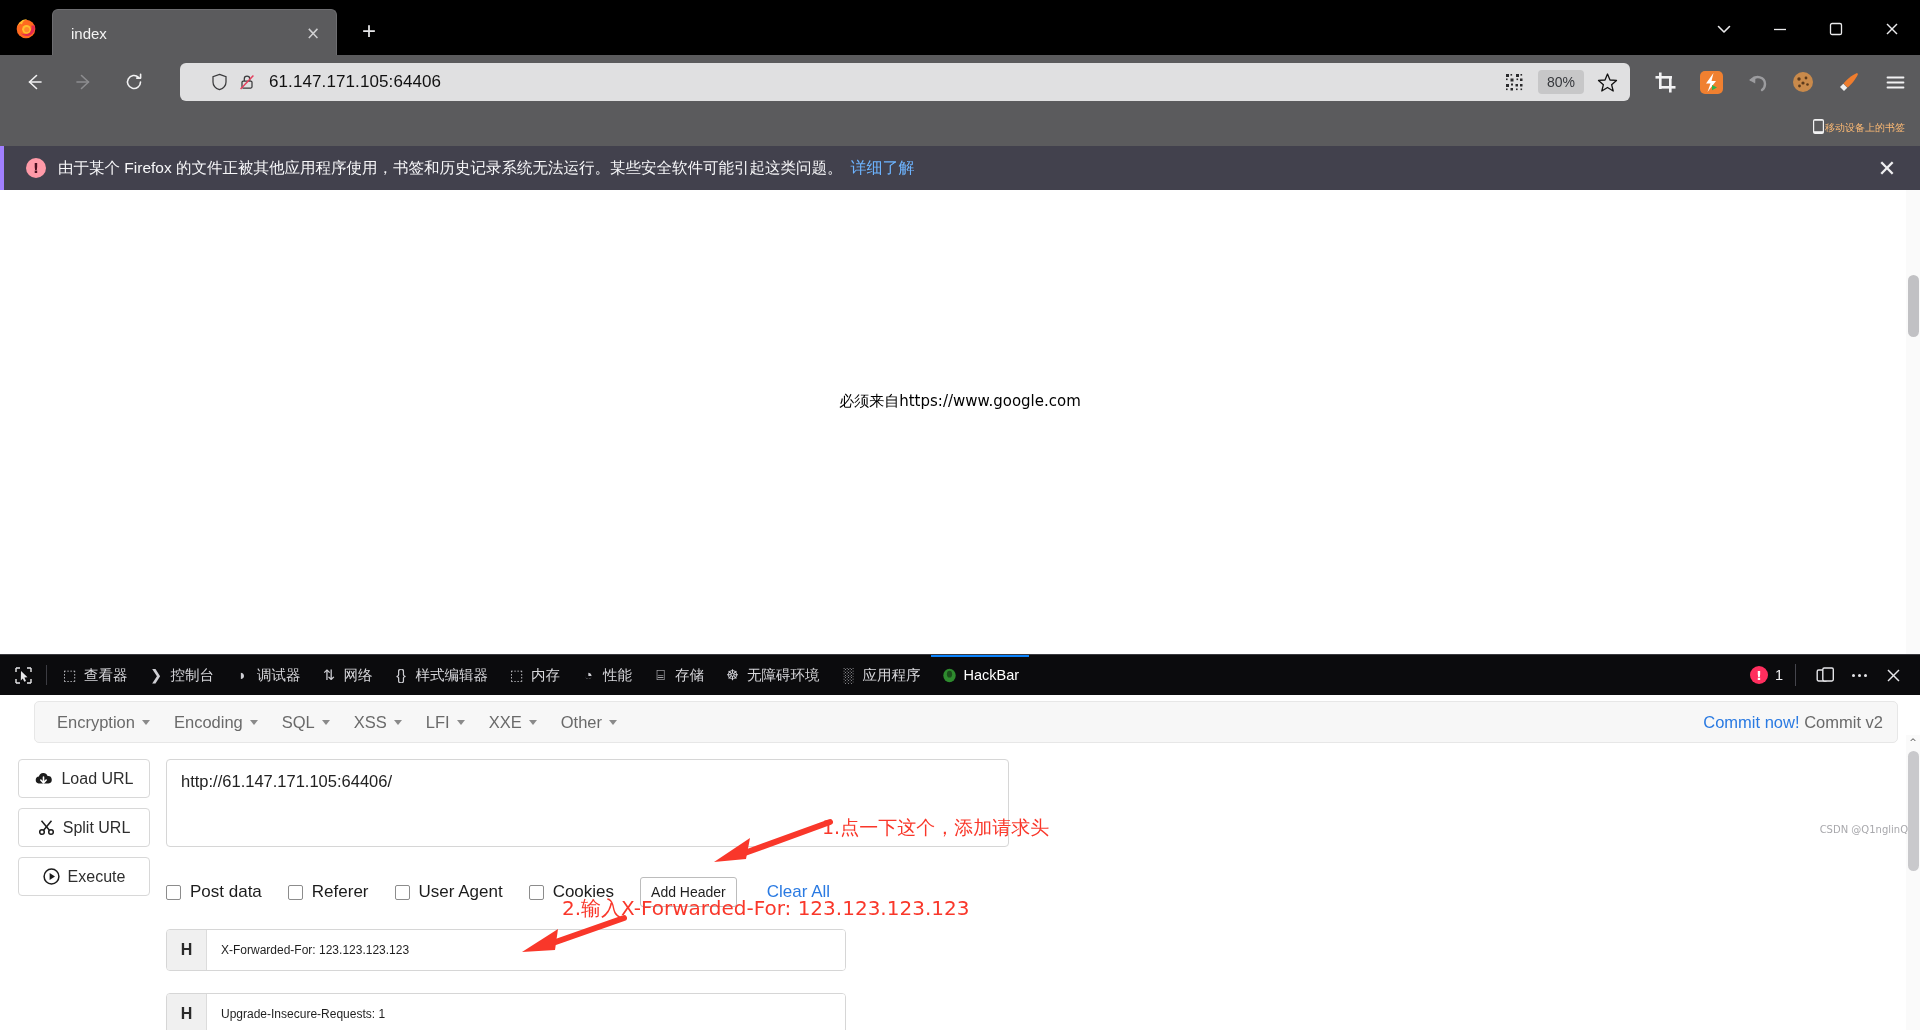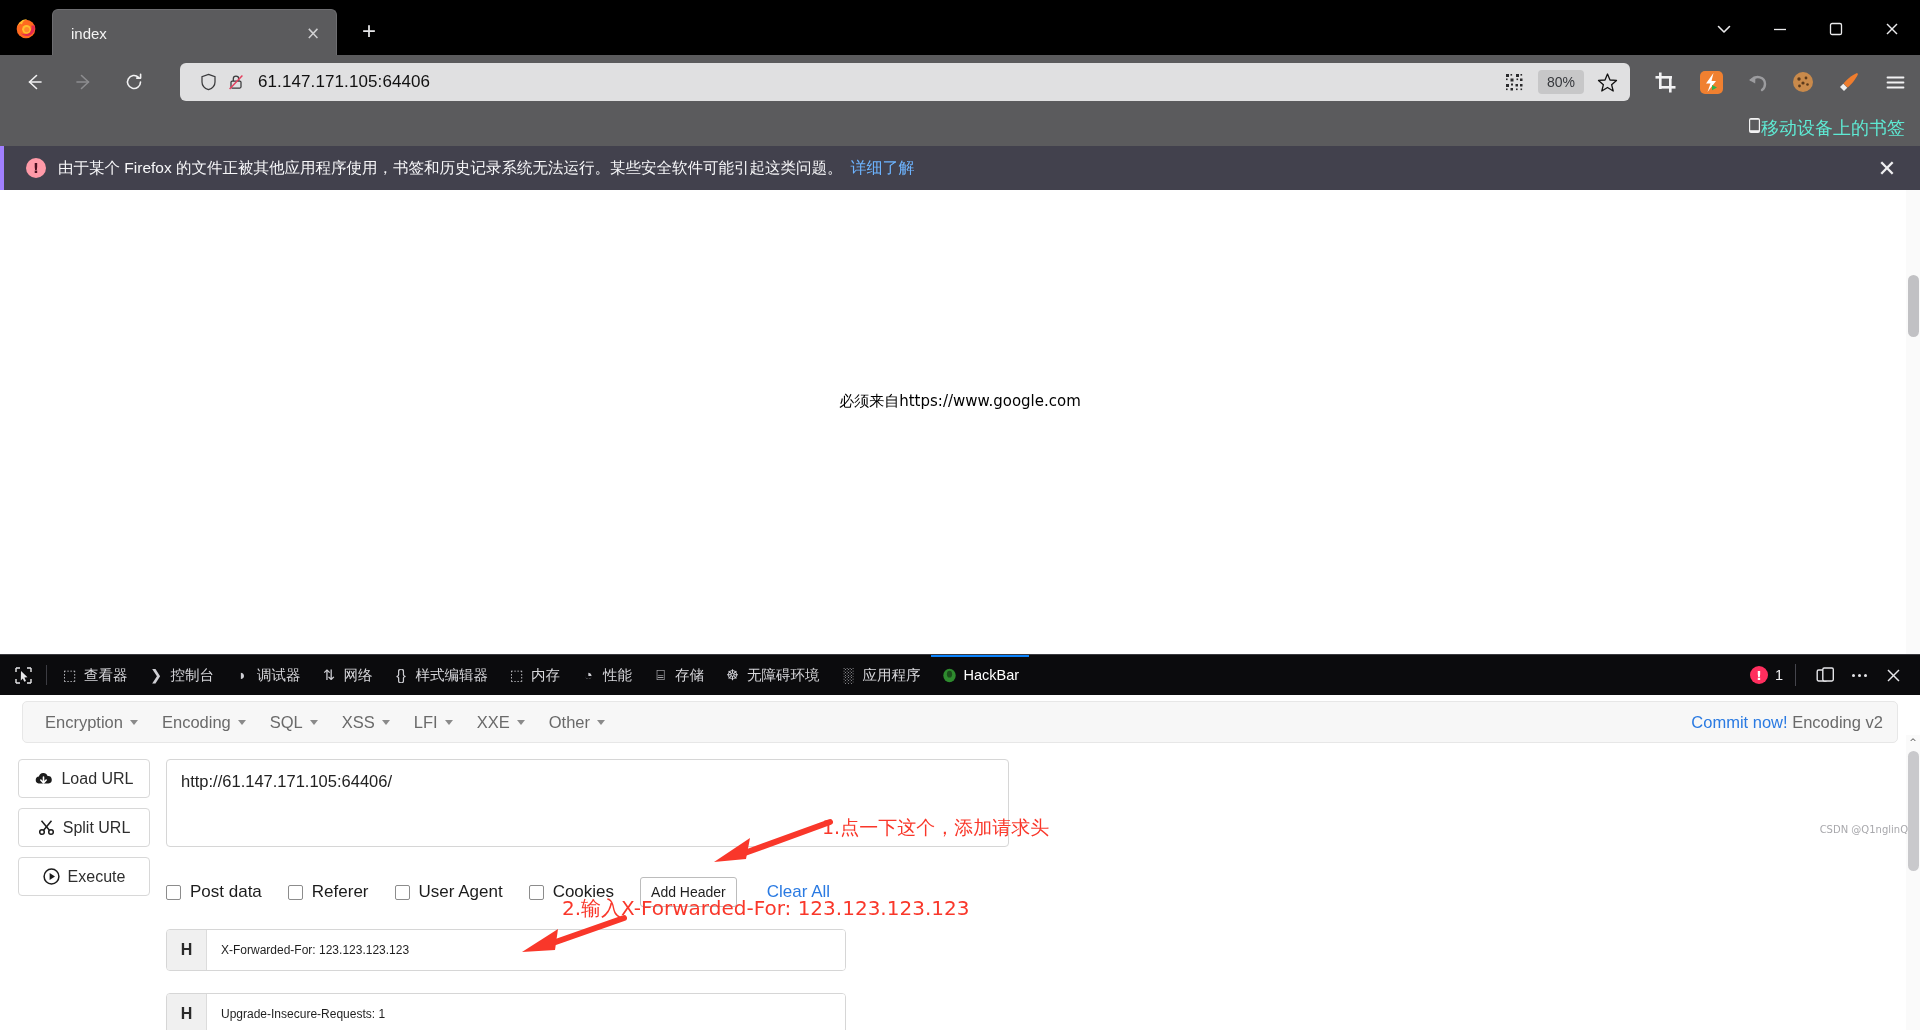--- a/index.html
+++ b/index.html
@@ -59,21 +59,21 @@
   .navbtn {
     width: 44px; height: 44px; margin-left: 6px;
     display: flex; align-items: center; justify-content: center;
     color: #f2f2f3;
   }
   .navbtn.first { margin-left: 12px; }
   .navbtn svg { display: block; }
   .urlbar {
     flex: 1; height: 38px; margin: 0 14px 0 24px;
     background: #e0e0e1; border-radius: 6px;
-    display: flex; align-items: center; padding: 0 8px 0 14px;
+    display: flex; align-items: center; padding: 0 8px 0 25px;
   }
   .url-ic { width: 28px; height: 28px; display:flex; align-items:center; justify-content:center; color:#2b2b2d; }
   .url-text {
     flex: 1; margin-left: 8px;
     color: #111; font-size: 17px; letter-spacing: .1px;
   }
   .qr-ic { width: 30px; height: 30px; display:flex; align-items:center; justify-content:center; }
   .zoom-badge {
     background: #c7c7c8; color: #36383c; font-size: 14px;
     padding: 4px 9px; border-radius: 4px; margin: 0 8px;
@@ -86,21 +86,21 @@
   .ext-ic svg, .ext-ic span { display: block; }
 
   
   .bookmarks {
     position: absolute; top: 109px; left: 0; width: 1920px; height: 37px;
     background: #5b5b5d; display: flex; align-items: center; justify-content: flex-end;
     padding-right: 8px;
   }
   .bmk-item {
     display: flex; align-items: center; 
-    color: #5eead4; font-size: 18px; padding: 3px 7px; border-radius: 4px;
+    color: #fdba74; font-size: 10px; padding: 3px 7px; border-radius: 4px;
   }
 
   
   .notice {
     position: absolute; top: 146px; left: 0; width: 1920px; height: 44px;
     background: #42414d; display: flex; align-items: center;
     border-left: 4px solid #a17fff;
   }
   .notice-ic {
     width: 20px; height: 20px; border-radius: 50%;
@@ -168,21 +168,21 @@
   }
   .dt-rsep { width: 1px; height: 22px; background: #45454c; margin-right: 12px; }
   .dt-ricon {
     width: 34px; height: 30px; display: flex; align-items: center; justify-content: center;
     color: #e6e6e9;
   }
 
   
   .hb { position: absolute; top: 40px; left: 0; right: 0; bottom: 0; background: #fff; overflow: hidden; }
   .hb-menubar {
-    height: 42px; margin: 6px 22px 0 22px; background: #f7f7f7;
+    height: 42px; margin: 6px 22px 0 34px; background: #f7f7f7;
     border: 1px solid #e7e7e7; border-radius: 5px;
     display: flex; align-items: center; padding-left: 10px;
   }
   .hb-menu {
     font-size: 16.5px; color: #6a6a6a; padding: 6px 12px;
     display: flex; align-items: center; gap: 7px;
   }
   .caret {
     width: 0; height: 0; border-left: 4.5px solid transparent;
     border-right: 4.5px solid transparent; border-top: 5px solid #8a8a8a;
@@ -558,21 +558,21 @@
         <div class="hb-menu">
           <span>XXE</span>
           <span class="caret"></span>
         </div>
         <div class="hb-menu">
           <span>Other</span>
           <span class="caret"></span>
         </div>
         <div class="hb-commit">
           <span class="blue">Commit now!</span>
-          <span class="grey">Encoding v2</span>
+          <span class="grey">Commit v2</span>
         </div>
       </div>
 
       <div class="hb-body">
         <div class="hb-left">
           <div class="hb-btn">
             <span class="bi">
               <svg width="19" height="16" viewBox="0 0 19 16" fill="#1c1c1c">
                 <path d="M4.6 12.5 A3.6 3.6 0 0 1 4.9 5.4 A4.6 4.6 0 0 1 13.6 5 A3.7 3.7 0 0 1 14.4 12.5 Z"></path>
                 <path d="M9.5 6 v5 M6.8 9 L9.5 12 L12.2 9" stroke="#fff" stroke-width="1.6" fill="none" stroke-linecap="round" stroke-linejoin="round"></path>

